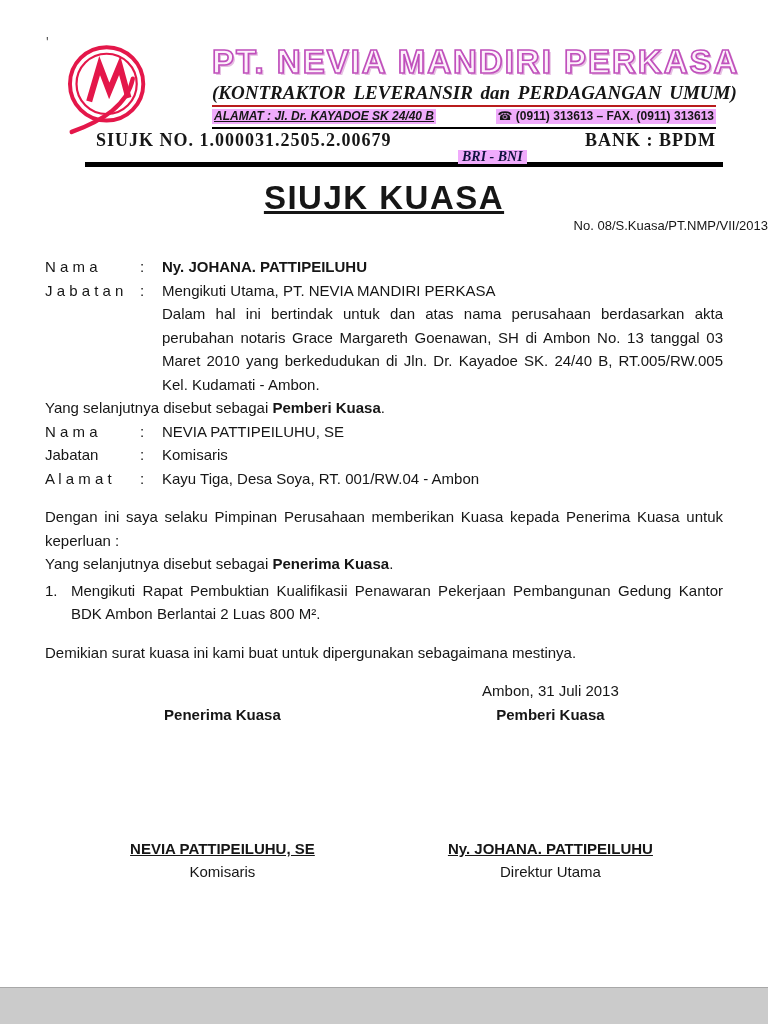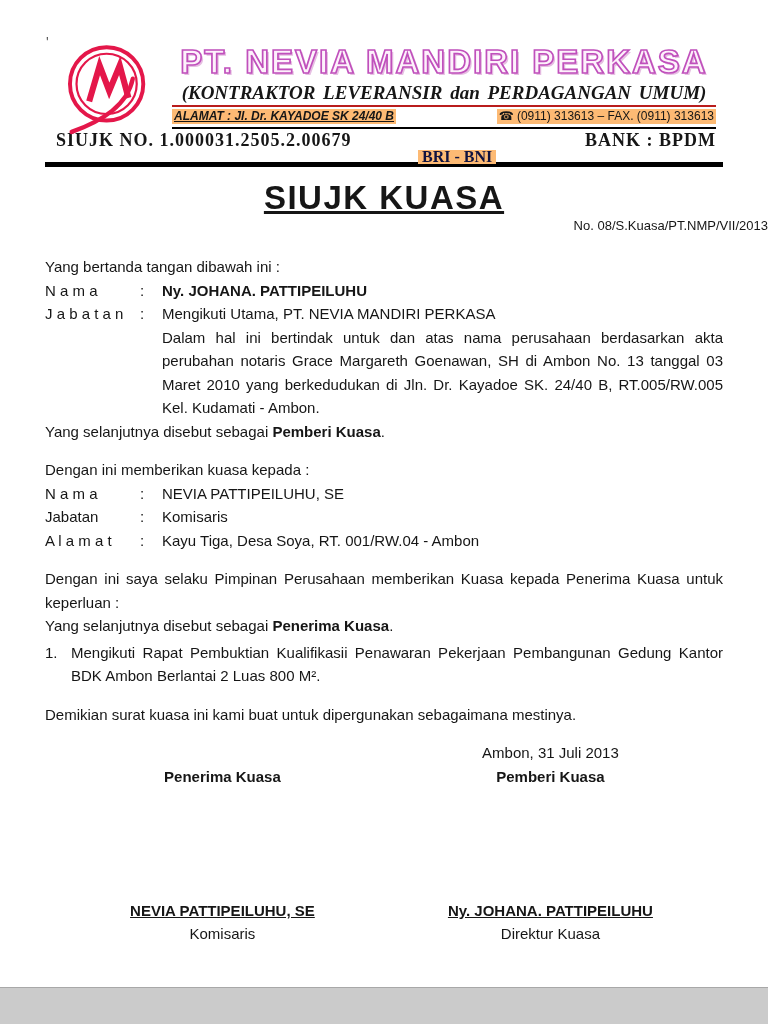--- a/index.html
+++ b/index.html
@@ -4,51 +4,51 @@
 <style>
   html,body{margin:0;padding:0;background:#9e9e9e;}
   .page{
     position:relative;width:768px;height:1024px;background:#ffffff;
     font-family:"Liberation Sans","DejaVu Sans",sans-serif;color:#161616;
     overflow:hidden;
   }
   .artifact{position:absolute;left:46px;top:34px;font-size:14px;color:#555;}
 
   
-  .letterhead{position:relative;padding-top:42px;}
+  .letterhead{position:relative;padding-top:42px;padding-left:40px;}
   .logo{position:absolute;left:56px;top:42px;width:96px;height:96px;}
   .lh-text{margin:0 52px 0 172px;}
   .company-name{
     font-weight:800;font-size:33px;line-height:40px;letter-spacing:2px;
     text-align:center;white-space:nowrap;
     color:#fdf1fb;-webkit-text-stroke:1.7px #c050bc;
     text-shadow:2px 2px 0 #e6bfe2;
   }
   .tagline{
     font-family:"Liberation Serif","DejaVu Serif",serif;
     font-weight:bold;font-style:italic;font-size:19px;line-height:22px;
     text-align:center;white-space:nowrap;word-spacing:3px;
     border-bottom:2px solid #b91c1c;padding-bottom:1px;
   }
   .address-row{
     display:flex;justify-content:space-between;align-items:center;
     padding:2px 0 3px;border-bottom:2px solid #000;font-size:12px;line-height:15px;
   }
-  .hl{background:#fdba74;}
+  .hl{background:#f0abfc;}
   .addr{font-weight:bold;font-style:italic;text-decoration:underline;padding:0 2px;}
-  .phone{font-weight:normal;padding:0 2px;}
+  .phone{font-weight:bold;padding:0 2px;}
   .siujk-row{
     display:flex;justify-content:space-between;margin:2px 52px 0 56px;
     font-family:"Liberation Serif","DejaVu Serif",serif;
     font-weight:bold;font-size:18px;letter-spacing:1px;line-height:19px;
   }
   .bank-highlight{
     width:fit-content;margin:0 0 -2px 418px;position:relative;z-index:1;
     font-family:"Liberation Serif","DejaVu Serif",serif;
-    font-weight:bold;font-size:16px;line-height:14px;color:#10123f;padding:0 4px;
+    font-weight:bold;font-size:14px;line-height:14px;color:#10123f;padding:0 4px;font-style:italic;
   }
   .rule{height:5px;background:#000;margin:0 45px;}
 
   
   .doc-title{
     margin:13px 0 2px;text-align:center;font-size:33px;font-weight:bold;
     letter-spacing:1.5px;text-decoration:underline;line-height:36px;
   }
   .doc-number{text-align:right;font-size:13px;line-height:16px;margin-left:32px;}
 
@@ -112,39 +112,37 @@
 
     <div class="bank-highlight hl">BRI - BNI</div>
     <div class="rule"></div>
   </header>
 
   <h1 class="doc-title">SIUJK KUASA</h1>
   <div class="doc-number">No. 08/S.Kuasa/PT.NMP/VII/2013</div>
 
   <main class="body">
 
-    <p class="line">Yang bertanda tangan dibawah ini :</p>
 
     <div class="field-row">
       <span>N a m a</span>
       <span>:</span>
       <span class="bold">Ny. JOHANA. PATTIPEILUHU</span>
     </div>
 
     <div class="field-row">
       <span>J a b a t a n</span>
       <span>:</span>
       <span>Mengikuti Utama, PT. NEVIA MANDIRI PERKASA</span>
     </div>
 
     <p class="line desc">Dalam hal ini bertindak untuk dan atas nama perusahaan berdasarkan akta perubahan notaris Grace Margareth Goenawan, SH di Ambon No. 13 tanggal 03 Maret 2010 yang berkedudukan di Jln. Dr. Kayadoe SK. 24/40 B, RT.005/RW.005 Kel. Kudamati - Ambon.</p>
 
     <p class="line"><span>Yang selanjutnya disebut sebagai </span><span class="bold">Pemberi Kuasa</span><span>.</span></p>
 
-    <p class="line mt">Dengan ini memberikan kuasa kepada :</p>
 
     <div class="field-row">
       <span>N a m a</span>
       <span>:</span>
       <span>NEVIA  PATTIPEILUHU, SE</span>
     </div>
 
     <div class="field-row">
       <span>Jabatan</span>
       <span>:</span>
@@ -174,20 +172,20 @@
         <div class="sig-title">Penerima Kuasa</div>
         <div class="sig-space"></div>
         <div class="sig-name">NEVIA  PATTIPEILUHU, SE</div>
         <div class="sig-role">Komisaris</div>
       </div>
       <div class="sig-col right">
         <div class="sig-date">Ambon, 31 Juli 2013</div>
         <div class="sig-title">Pemberi Kuasa</div>
         <div class="sig-space"></div>
         <div class="sig-name">Ny. JOHANA. PATTIPEILUHU</div>
-        <div class="sig-role">Direktur Kuasa</div>
+        <div class="sig-role">Direktur Utama</div>
       </div>
     </div>
 
   </main>
 
   <div class="bottom-strip"></div>
 </div>
 
 </body></html>

